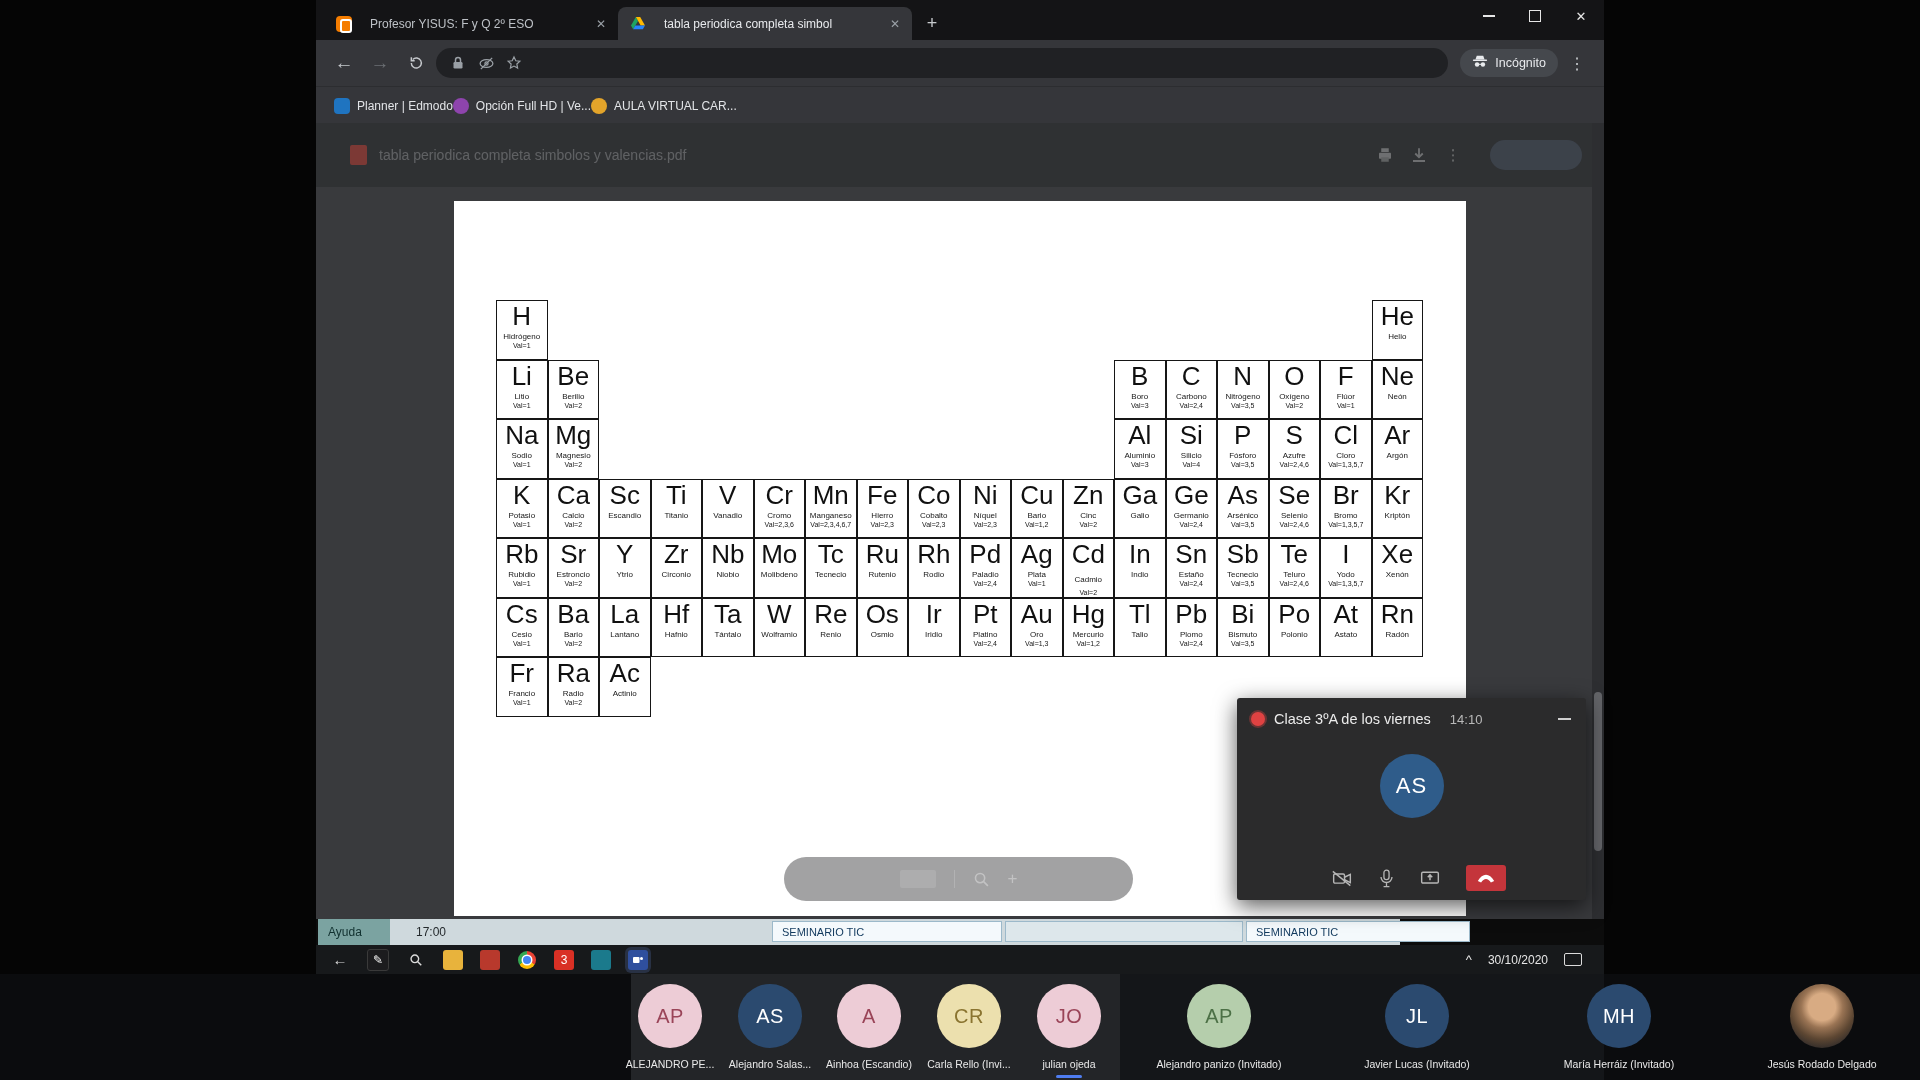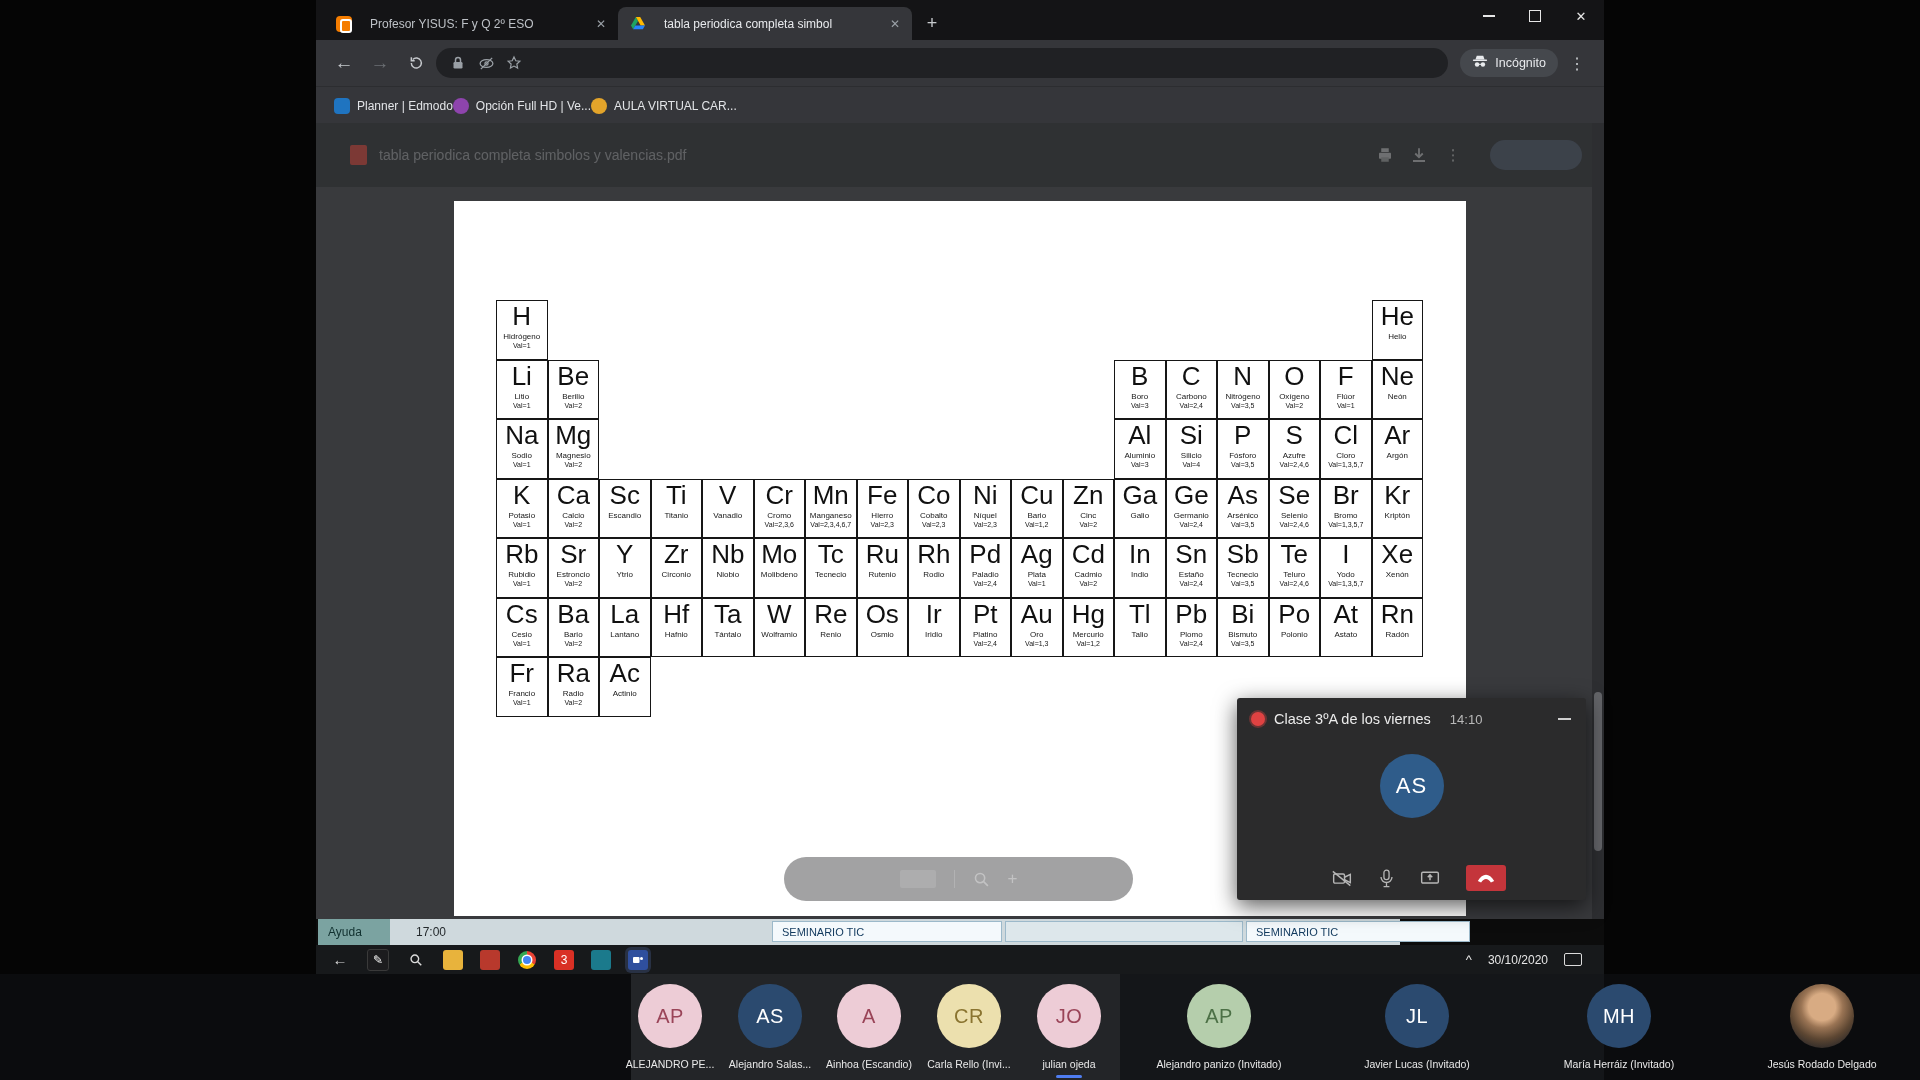--- a/index.html
+++ b/index.html
@@ -429,21 +429,21 @@
             <div class="pt-cell" style="grid-area: 5 / 10;">
               <div class="pt-sym">Pd</div>
               <div class="pt-name">Paladio</div>
               <div class="pt-val">Val=2,4</div>
             </div>
             <div class="pt-cell" style="grid-area: 5 / 11;">
               <div class="pt-sym">Ag</div>
               <div class="pt-name">Plata</div>
               <div class="pt-val">Val=1</div>
             </div>
-            <div class="pt-cell" style="grid-area: 5 / 12;">
+            <div class="pt-cell" style="grid-area: 5 / 12; justify-content: space-between;">
               <div class="pt-sym">Cd</div>
               <div class="pt-name">Cadmio</div>
               <div class="pt-val">Val=2</div>
             </div>
             <div class="pt-cell" style="grid-area: 5 / 13;">
               <div class="pt-sym">In</div>
               <div class="pt-name">Indio</div>
             </div>
             <div class="pt-cell" style="grid-area: 5 / 14;">
               <div class="pt-sym">Sn</div>

